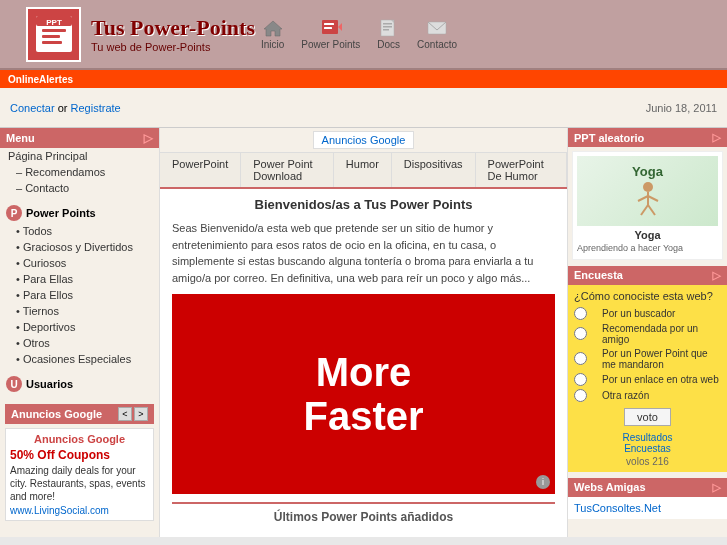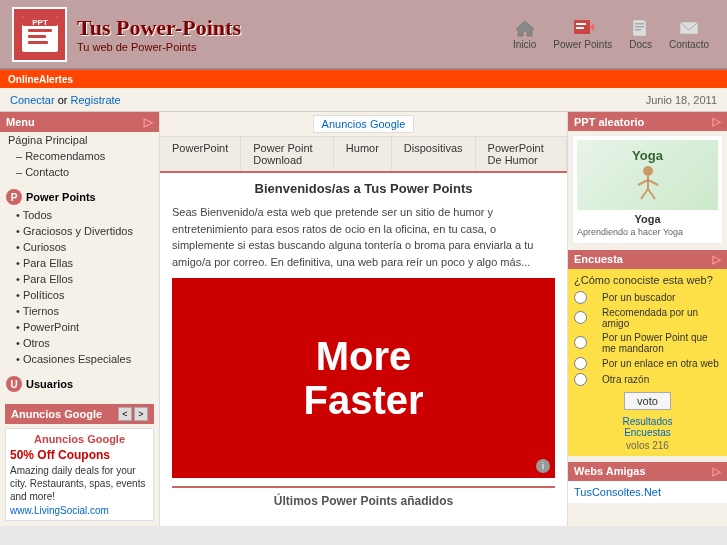--- a/index.html
+++ b/index.html
@@ -1,35 +1,35 @@
 <!DOCTYPE html>
 <html><head>
   <meta charset="utf-8">
   <style>
     * { margin: 0; padding: 0; box-sizing: border-box; }
     body { font-family: Arial, Helvetica, sans-serif; font-size: 11px; background: #e8e8e8; width: 727px; }
 
     
-    #header { background: #c0a0a0; height: 70px; display: flex; align-items: center; justify-content: space-between; padding: 0 12px; border-bottom: 2px solid #a08080; }
+    #header { background: #c0a0a0; height: 70px; display: flex; align-items: center; justify-content: flex-start; padding: 0 26px; border-bottom: 2px solid #a08080; }
     #logo-area { display: flex; align-items: center; }
     #logo-box { background: #c44; width: 55px; height: 55px; display: flex; align-items: center; justify-content: center; margin-right: 10px; border: 2px solid #fff; }
     #logo-box svg { width: 40px; height: 40px; }
     #logo-text { }
     #logo-title { font-size: 22px; font-weight: bold; color: #800000; font-family: Georgia, serif; text-shadow: 1px 1px 0 #fff; }
     #logo-subtitle { font-size: 11px; color: #600; }
     #nav-top { display: flex; gap: 5px; align-items: center; }
     .nav-top-btn { display: flex; flex-direction: column; align-items: center; font-size: 10px; color: #444; cursor: pointer; padding: 3px 6px; }
     .nav-top-icon { width: 22px; height: 18px; margin-bottom: 2px; }
 
     
     #alert-bar { background: #ff4500; height: 18px; display: flex; align-items: center; padding: 0 8px; }
     #alert-text { color: #fff; font-size: 10px; font-weight: bold; }
 
     
-    #connect-bar { background: #f5f0e8; height: 24px; display: flex; align-items: center; justify-content: space-between; padding: 0 10px; border-bottom: 1px solid #ccc; }
+    #connect-bar { background: #f5f0e8; height: 40px; display: flex; align-items: center; justify-content: space-between; padding: 0 10px; border-bottom: 1px solid #ccc; }
     #connect-links { font-size: 11px; }
     #connect-links a { color: #0066cc; text-decoration: none; }
     #date-display { font-size: 11px; color: #666; }
 
     
     #main-layout { display: flex; width: 727px; }
 
     
     #sidebar { width: 160px; min-width: 160px; background: #f5f0e8; border-right: 1px solid #ddd; padding: 0; }
     .sidebar-section { margin-bottom: 5px; }
@@ -191,23 +191,22 @@
     <div class="sidebar-section">
       <div class="sidebar-section-title">
         <span style="background:#cc6666;color:#fff;border-radius:50%;width:16px;height:16px;display:inline-flex;align-items:center;justify-content:center;font-size:10px;">P</span>
         <span>Power Points</span>
       </div>
       <div class="sidebar-menu-item indent">• Todos</div>
       <div class="sidebar-menu-item indent">• Graciosos y Divertidos</div>
       <div class="sidebar-menu-item indent">• Curiosos</div>
       <div class="sidebar-menu-item indent">• Para Ellas</div>
       <div class="sidebar-menu-item indent">• Para Ellos</div>
-      <div class="sidebar-menu-item indent">• Políticos</div>
       <div class="sidebar-menu-item indent">• Tiernos</div>
-      <div class="sidebar-menu-item indent">• PowerPoint</div>
+      <div class="sidebar-menu-item indent">• Deportivos</div>
       <div class="sidebar-menu-item indent">• Otros</div>
       <div class="sidebar-menu-item indent">• Ocasiones Especiales</div>
     </div>
 
     <div class="sidebar-section">
       <div class="sidebar-section-title">
         <span style="background:#cc6666;color:#fff;border-radius:50%;width:16px;height:16px;display:inline-flex;align-items:center;justify-content:center;font-size:10px;">U</span>
         <span>Usuarios</span>
       </div>
     </div>

